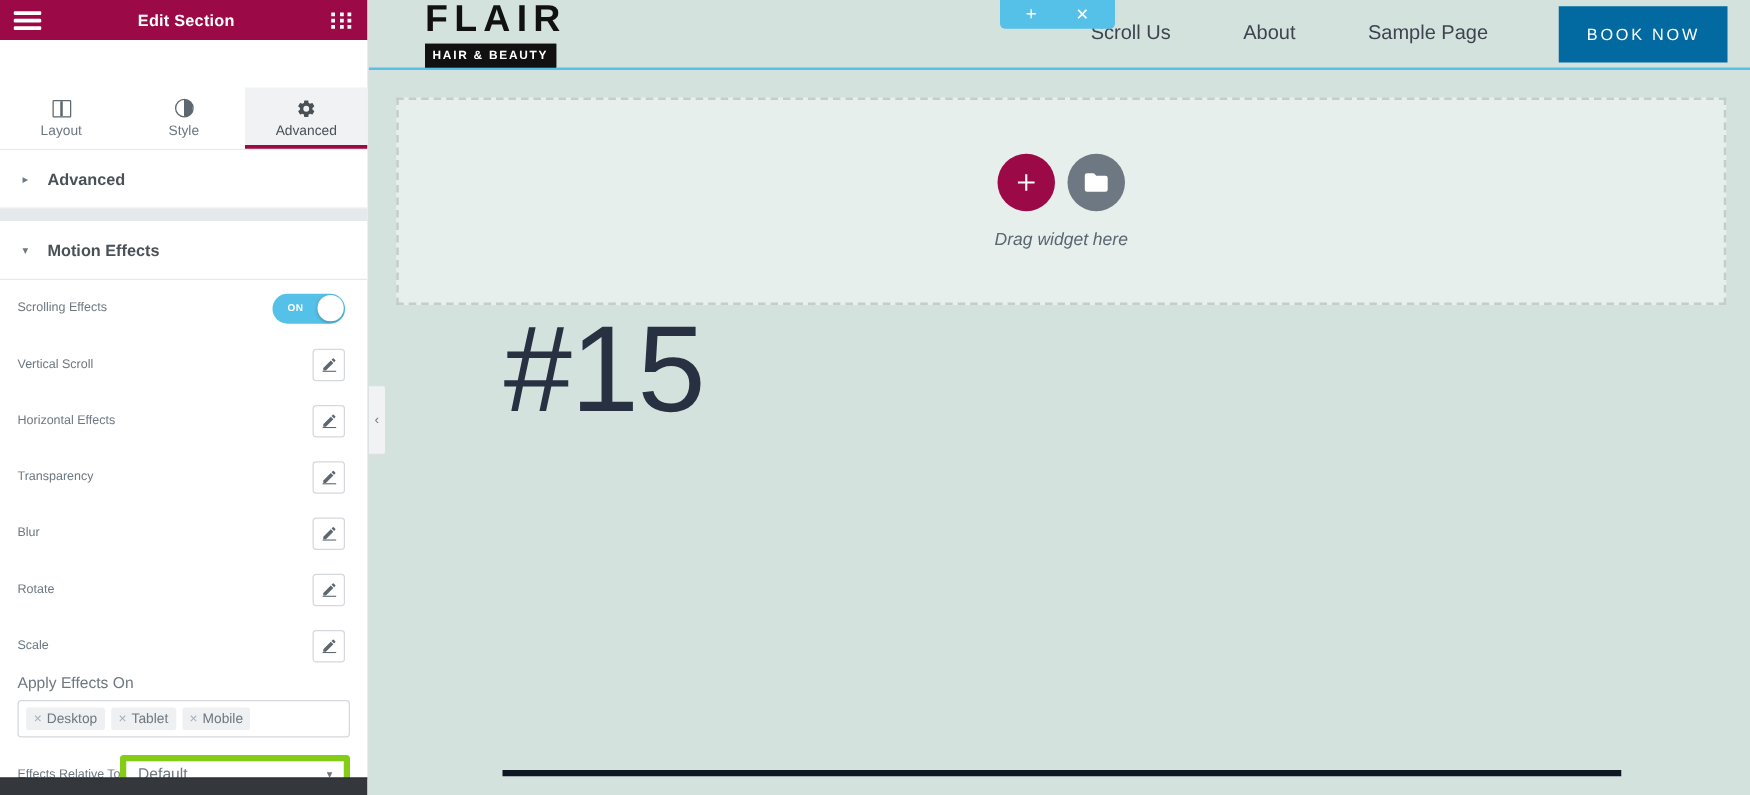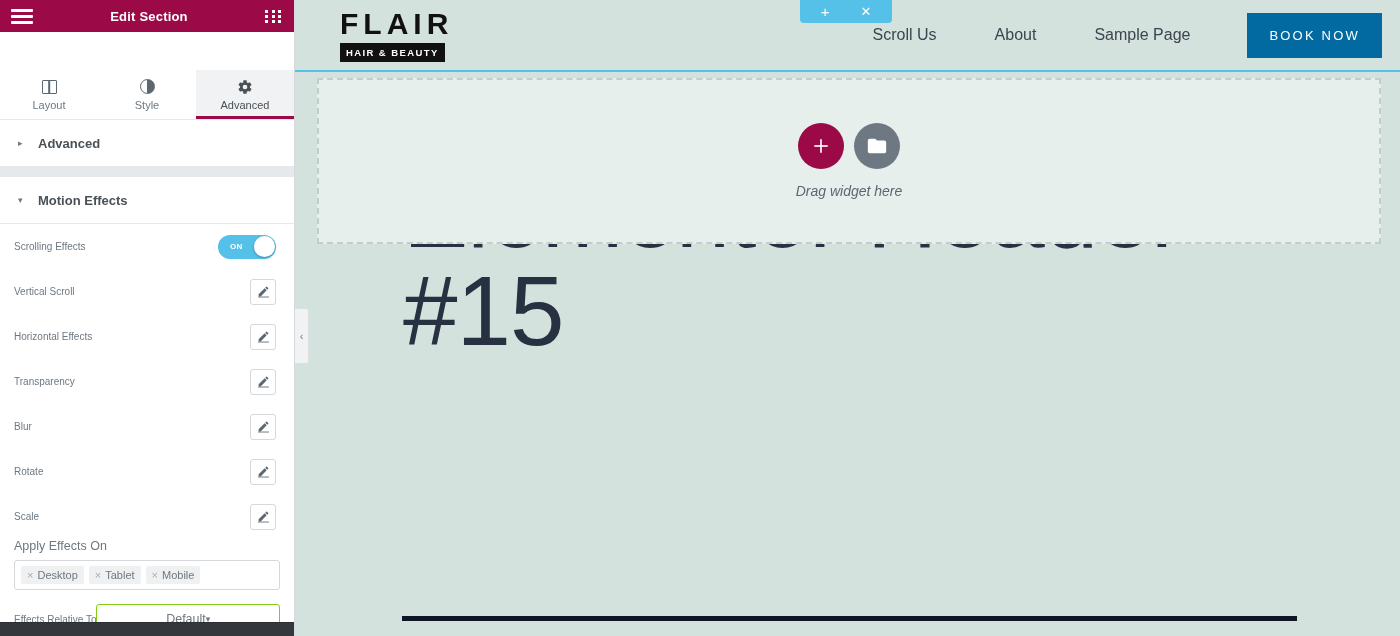--- a/index.html
+++ b/index.html
@@ -87,36 +87,36 @@
   }
   .tag {
     background: #eef0f1; border-radius: 2px; font-size: 11px; color: #6d7882;
     padding: 3px 6px; display: flex; align-items: center; gap: 4px; cursor: pointer;
   }
   .tag .x { color: #a4afb7; font-size: 11px; }
 
   .select-row { display: flex; align-items: center; padding: 0 14px; margin-top: 14px; }
   .select-row .control-label { white-space: nowrap; }
   .select-box {
-    flex: 1; height: 30px; border: 1px solid #84cc16; border-radius: 3px; background: #fff;
-    display: flex; align-items: center; justify-content: center; padding: 0 9px;
+    flex: 1; height: 30px; border: 5px solid #84cc16; border-radius: 3px; background: #fff;
+    display: flex; align-items: center; justify-content: space-between; padding: 0 9px;
     font-size: 12.5px; color: #6d7882; cursor: pointer; text-decoration: underline;
   }
   .select-box .chev { color: #6d7882; font-size: 9px; }
 
   .panel-footer {
     position: absolute; left: 0; right: 0; bottom: 0; height: 14px;
     background: #34383c; border-top: 1px solid #2b2f33;
   }
 
   
   #canvas { position: relative; flex: 1; height: 636px; background: #d3e2dd; overflow: hidden; }
 
   .site-header {
-    position: relative; height: 72px; background: #d3e2dd;
+    position: relative; height: 56px; background: #d3e2dd;
     display: flex; align-items: center; padding: 0 18px 0 45px;
     border-bottom: 2px solid #55c0e8;
   }
   .logo { width: 106px; flex: 0 0 106px; }
   .logo-word {
     font-family: "Liberation Sans", sans-serif;
     font-weight: bold; font-size: 30px; letter-spacing: 5px; color: #111;
     line-height: 1; display: block;
   }
   .logo-sub {

